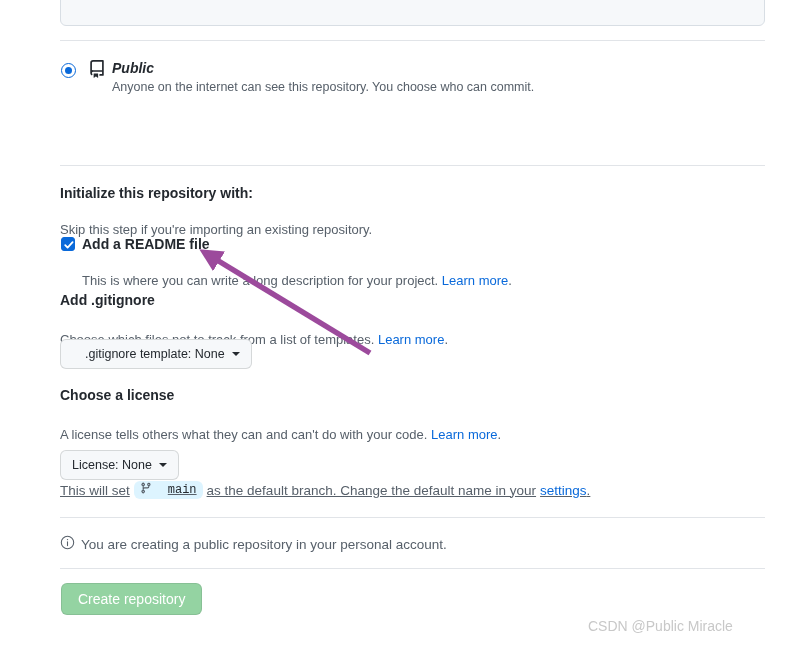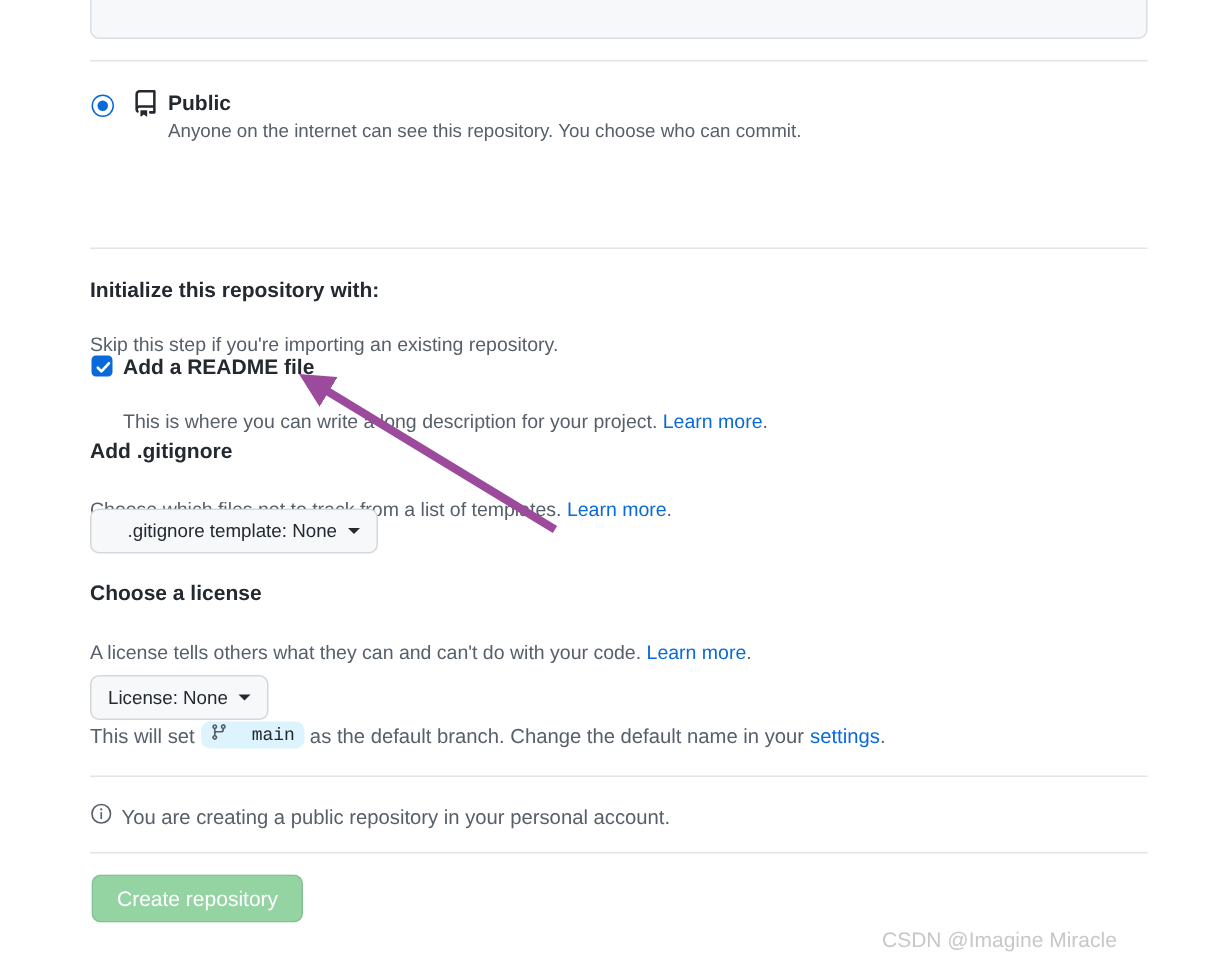--- a/index.html
+++ b/index.html
@@ -54,20 +54,21 @@
     width: 7px; height: 7px;
     border-radius: 50%;
     background: #0969da;
   }
   .vis-icon { position: absolute; color: #24292f; }
   .vis-title {
     position: absolute;
     font-size: 14px;
     font-weight: bold;
     color: #24292f;
+    font-style: italic;
   }
   .vis-desc {
     position: absolute;
     font-size: 12.5px;
     color: #57606a;
     white-space: nowrap;
   }
 
   
   .sect-head {
@@ -124,20 +125,21 @@
 
   
   .branch-line {
     position: absolute;
     left: 60px;
     font-size: 13.5px;
     color: #57606a;
     white-space: nowrap;
     display: flex;
     align-items: center;
+    text-decoration: underline;
   }
   .branch-tag {
     display: inline-flex;
     align-items: center;
     gap: 16px;
     background: #ddf4ff;
     border-radius: 6px;
     padding: 1px 6px;
     margin: 0 4px;
     font-family: "Liberation Mono", monospace;
@@ -282,15 +284,15 @@
 
   <svg class="arrow-layer" viewBox="0 0 812 648">
     <defs>
       <marker id="arrowhead" markerWidth="4.2" markerHeight="4.2" refX="1.5" refY="2.1" orient="auto">
         <polygon points="0,0 4.2,2.1 0,4.2" fill="#9c4a9c"></polygon>
       </marker>
     </defs>
     <line x1="370" y1="353" x2="212" y2="257" stroke="#9c4a9c" stroke-width="5.5" marker-end="url(#arrowhead)"></line>
   </svg>
 
-  <div class="watermark">CSDN @Imagine Miracle</div>
+  <div class="watermark">CSDN @Public Miracle</div>
 
 </div>
 
 </body></html>

